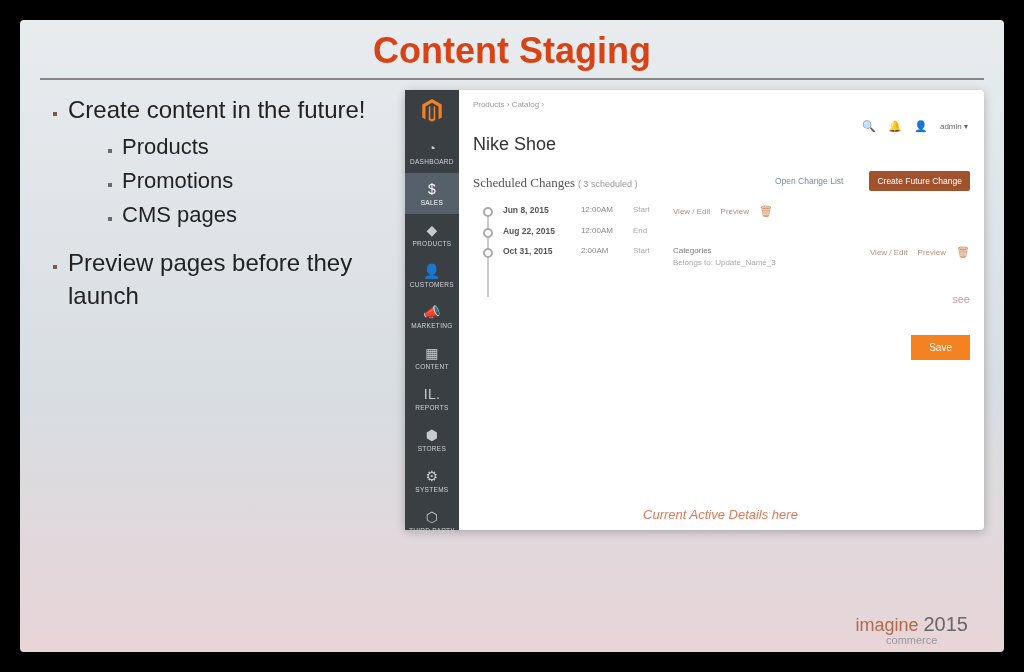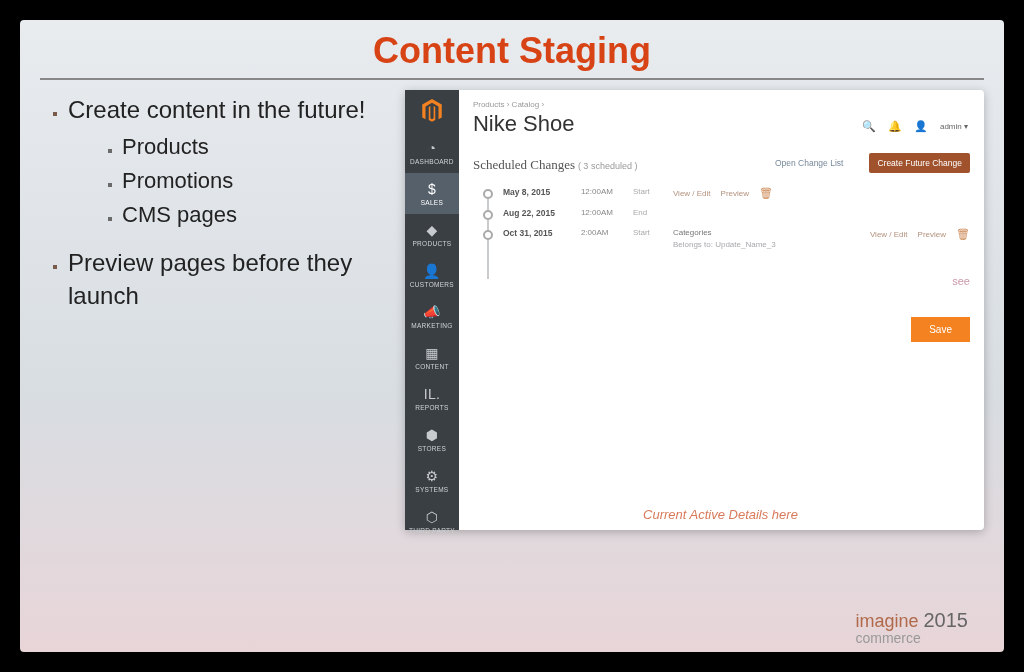--- a/index.html
+++ b/index.html
@@ -77,21 +77,21 @@
     cursor: pointer;
     text-transform: uppercase;
     letter-spacing: 0.3px;
   }
   .m-nav-item.active { background: #55606a; color:#fff; }
   .m-nav-icon { display:block; font-size:14px; margin-bottom:2px; color:#c8cbce; }
   .m-nav-item.active .m-nav-icon { color:#fff; }
 
   .m-main { flex:1; padding: 10px 14px; position: relative; display:flex; flex-direction:column; }
   .m-breadcrumb { color:#999; font-size:8px; margin-bottom:2px; }
-  .m-title { font-size:22px; color:#333; font-weight:400; margin-bottom:4px; }
+  .m-title { font-size:18px; color:#333; font-weight:400; margin-bottom:4px;margin-top:23px; }
   .m-topicons {
     position:absolute; top:30px; right:16px;
     display:flex; align-items:center; gap:12px;
     color:#666; font-size:11px;
   }
   .m-user { font-size:8px; color:#666; }
 
   .m-sched-hdr { display:flex; justify-content:space-between; align-items:flex-end; margin-top:12px; }
   .m-sched-title { font-size:13px; color:#555;font-family:Liberation Serif, serif; }
   .m-sched-count { color:#999; font-size:9px; }
@@ -138,21 +138,21 @@
     position:absolute; bottom:8px; left:0; right:2px;
     text-align:center; color:#d87a5a; font-size:13px;
     font-style:italic;
   }
 
   .slide-footer {
     position:absolute; bottom:6px; right:36px;
     color:#b06a4a; font-size:18px; font-weight:300;
   }
   .slide-footer .yr { color:#666; font-weight:300; font-size:20px; }
-  .slide-footer .sub { display:block; font-size:14px; text-align:left; color:#999; margin-top:-2px; }
+  .slide-footer .sub { display:block; font-size:11px; text-align:center; color:#999; margin-top:-2px; }
 </style>
 </head>
 <body>
 
 <div class="slide">
   <h1 class="slide-title">Content Staging</h1>
 
   <div class="slide-body">
 
     <div class="bullets">
@@ -242,21 +242,21 @@
           <div class="m-sched-actions">
             <span class="m-link">Open Change List</span>
             <button class="m-btn-primary">Create Future Change</button>
           </div>
         </div>
 
         <div class="m-timeline">
 
           <div class="m-tl-row">
             <div class="m-tl-dot"></div>
-            <div class="m-tl-date">May 8, 2015</div>
+            <div class="m-tl-date">Jun 8, 2015</div>
             <div class="m-tl-time">12:00AM</div>
             <div class="m-tl-se">Start</div>
             <div class="m-tl-actions">
               <span>View / Edit</span>
               <span>Preview</span>
               <span class="m-tl-trash">🗑</span>
             </div>
           </div>
 
           <div class="m-tl-row">

